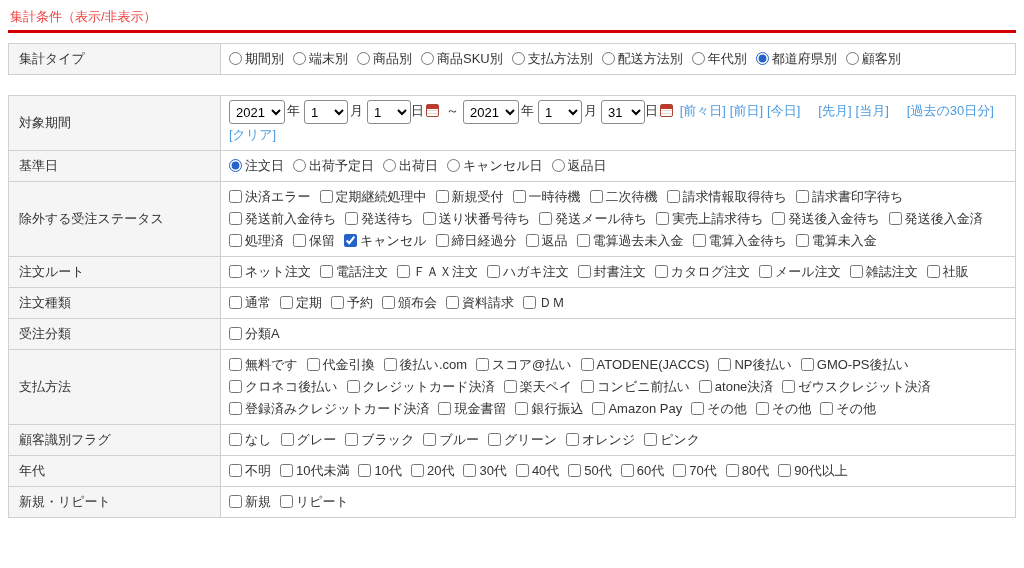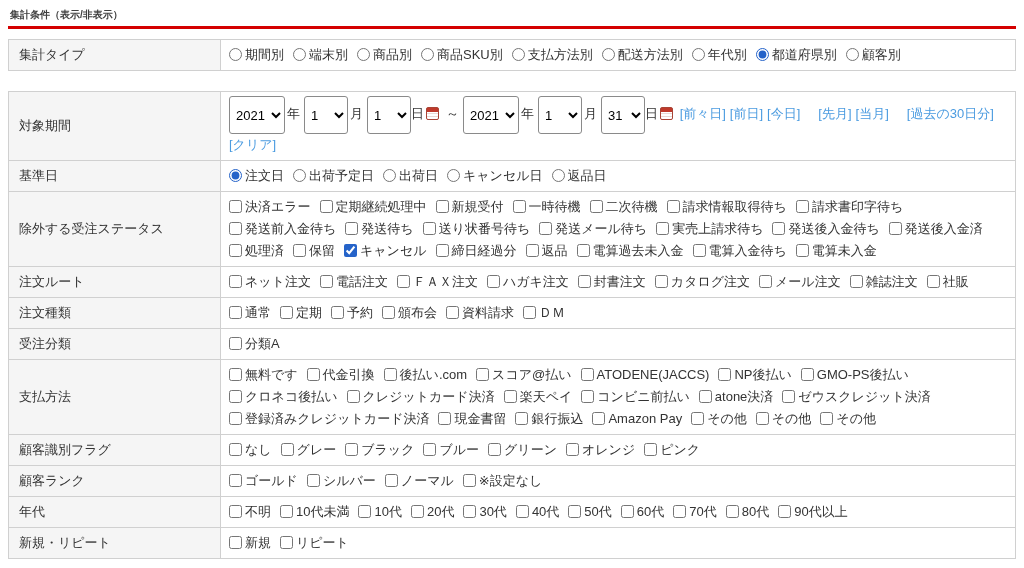--- a/index.html
+++ b/index.html
@@ -6,39 +6,39 @@
   html,body { margin:0; padding:0; background:#fff; }
   body {
     width:1024px; height:568px; overflow:hidden;
     font-family:"Liberation Sans","DejaVu Sans",sans-serif;
     font-size:13px; color:#333;
   }
   .page { padding:6px 8px 0 8px; }
 
   
   .hdr { display:flex; justify-content:space-between; align-items:flex-end; padding:2px 2px 4px 2px; }
-  .hdr-title { color:#404040; font-weight:bold; font-size:10px; }
+  .hdr-title { color:#ef4444; font-weight:normal; font-size:13px; }
   .hdr-links a { color:#3a93dc; text-decoration:none; margin-left:18px; font-size:12.5px; }
   .redrule { border:0; border-top:3px solid #d40000; margin:0 0 10px 0; }
 
   
   table.cond { width:1008px; border-collapse:collapse; border:1px solid #c3c3c3; margin-bottom:20px; }
   table.cond th {
     background:#f5f5f5; width:212px; text-align:left; font-weight:normal;
     padding:6px 10px; border:1px solid #d0d0d0; vertical-align:middle; font-size:13px; color:#333;
   }
   table.cond td {
     background:#fff; padding:4px 8px; border:1px solid #d0d0d0; vertical-align:middle;
     line-height:22px; font-size:13px;
   }
   input[type=checkbox], input[type=radio] { accent-color:#2563c9; margin:0 3px 0 0; vertical-align:-2px; width:13px; height:13px; }
   label.opt { margin-right:9px; white-space:nowrap; cursor:pointer; }
 
   
-  select { font-family:inherit; font-size:13px; padding:1px 2px; border:1px solid #8a8a8a; border-radius:3px; background:#fff; height:38px; vertical-align:middle; }
+  select { font-family:inherit; font-size:13px; padding:1px 2px; border:1px solid #8a8a8a; border-radius:3px; background:#fff; height:24px; vertical-align:middle; }
   .cal-icon { display:inline-block; width:13px; height:13px; border:1px solid #a94436; border-radius:2px; vertical-align:-2px; margin:0 3px 0 2px;
     background:linear-gradient(to bottom,#c0392b 0 4px,#ffffff 4px 5px,#e9d8d4 5px 6px,#ffffff 6px 8px,#e9d8d4 8px 9px,#ffffff 9px); }
   .unit { margin:0 4px 0 2px; }
   .tilde { margin:0 4px; }
   .lgroup { margin-right:14px; }
   .lgroup a { color:#4a9be0; text-decoration:none; margin-right:4px; }
 </style>
 </head>
 <body>
 
@@ -89,24 +89,20 @@
     </tr>
     <tr>
       <th>支払方法</th>
       <td><span><label class="opt"><input type="checkbox" style=""><span>無料です</span></label><label class="opt"><input type="checkbox" style=""><span>代金引換</span></label><label class="opt"><input type="checkbox" style=""><span>後払い.com</span></label><label class="opt"><input type="checkbox" style=""><span>スコア@払い</span></label><label class="opt"><input type="checkbox" style=""><span>ATODENE(JACCS)</span></label><label class="opt"><input type="checkbox" style=""><span>NP後払い</span></label><label class="opt"><input type="checkbox" style=""><span>GMO-PS後払い</span></label><label class="opt"><input type="checkbox" style=""><span>クロネコ後払い</span></label><label class="opt"><input type="checkbox" style=""><span>クレジットカード決済</span></label><label class="opt"><input type="checkbox" style=""><span>楽天ペイ</span></label><label class="opt"><input type="checkbox" style=""><span>コンビニ前払い</span></label><label class="opt"><input type="checkbox" style=""><span>atone決済</span></label><label class="opt"><input type="checkbox" style=""><span>ゼウスクレジット決済</span></label><label class="opt"><input type="checkbox" style=""><span>登録済みクレジットカード決済</span></label><label class="opt"><input type="checkbox" style=""><span>現金書留</span></label><label class="opt"><input type="checkbox" style=""><span>銀行振込</span></label><label class="opt"><input type="checkbox" style=""><span>Amazon Pay</span></label><label class="opt"><input type="checkbox" style=""><span>その他</span></label><label class="opt"><input type="checkbox" style=""><span>その他</span></label><label class="opt"><input type="checkbox" style=""><span>その他</span></label></span></td>
     </tr>
     <tr>
       <th>顧客識別フラグ</th>
       <td><span><label class="opt"><input type="checkbox" style=""><span>なし</span></label><label class="opt"><input type="checkbox" style=""><span>グレー</span></label><label class="opt"><input type="checkbox" style=""><span>ブラック</span></label><label class="opt"><input type="checkbox" style=""><span>ブルー</span></label><label class="opt"><input type="checkbox" style=""><span>グリーン</span></label><label class="opt"><input type="checkbox" style=""><span>オレンジ</span></label><label class="opt"><input type="checkbox" style=""><span>ピンク</span></label></span></td>
     </tr>
     <tr>
-      <th>顧客ランク</th>
-      <td><span><label class="opt"><input type="checkbox" style=""><span>ゴールド</span></label><label class="opt"><input type="checkbox" style=""><span>シルバー</span></label><label class="opt"><input type="checkbox" style=""><span>ノーマル</span></label><label class="opt"><input type="checkbox" style=""><span>※設定なし</span></label></span></td>
-    </tr>
-    <tr>
       <th>年代</th>
       <td><span><label class="opt"><input type="checkbox" style=""><span>不明</span></label><label class="opt"><input type="checkbox" style=""><span>10代未満</span></label><label class="opt"><input type="checkbox" style=""><span>10代</span></label><label class="opt"><input type="checkbox" style=""><span>20代</span></label><label class="opt"><input type="checkbox" style=""><span>30代</span></label><label class="opt"><input type="checkbox" style=""><span>40代</span></label><label class="opt"><input type="checkbox" style=""><span>50代</span></label><label class="opt"><input type="checkbox" style=""><span>60代</span></label><label class="opt"><input type="checkbox" style=""><span>70代</span></label><label class="opt"><input type="checkbox" style=""><span>80代</span></label><label class="opt"><input type="checkbox" style=""><span>90代以上</span></label></span></td>
     </tr>
     <tr>
       <th>新規・リピート</th>
       <td><span><label class="opt"><input type="checkbox" style=""><span>新規</span></label><label class="opt"><input type="checkbox" style=""><span>リピート</span></label></span></td>
     </tr>
 
   </tbody>
     </table>

